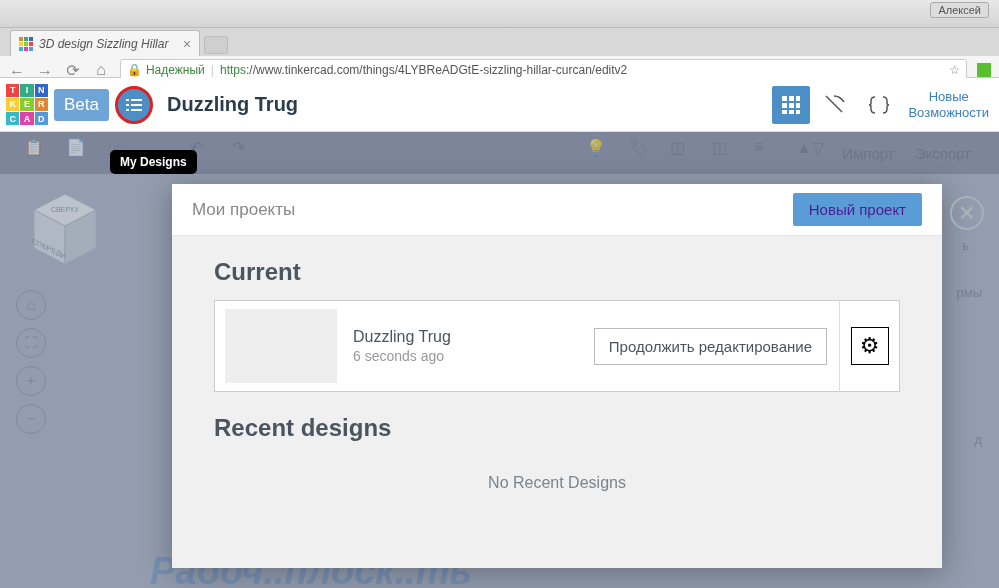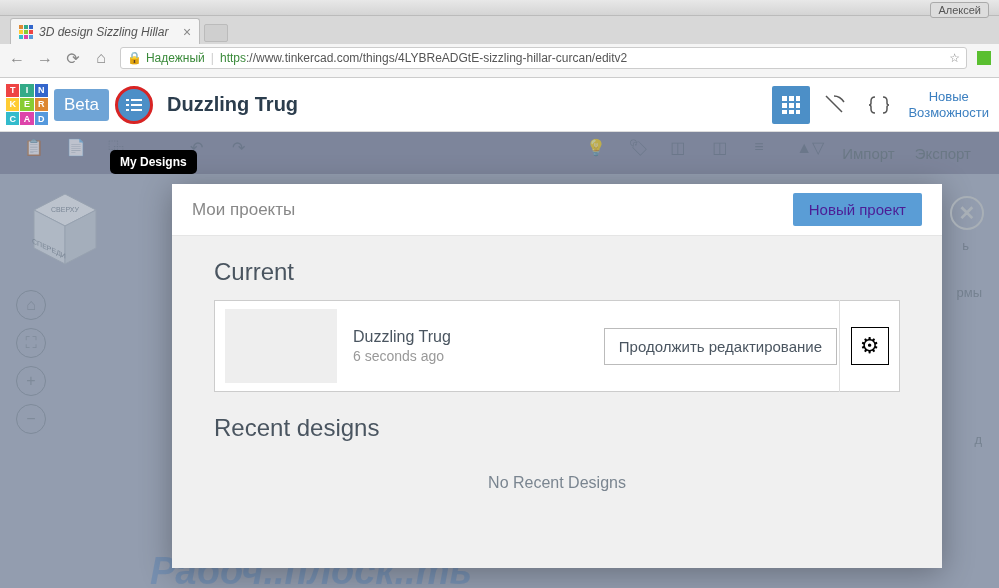--- a/index.html
+++ b/index.html
@@ -1,20 +1,20 @@
 <!DOCTYPE html>
 <html><head>
 <meta charset="utf-8">
 <style>
 * { margin: 0; padding: 0; box-sizing: border-box; font-family: Arial, sans-serif; }
 body { width: 999px; height: 588px; background: #e8ecef; overflow: hidden; position: relative; }
 
 
 .browser-top { height: 78px; background: #f5f5f5; border-bottom: 1px solid #ccc; }
-.titlebar { height: 16px; background: linear-gradient(#e8e8e8,#d4d4d4); border-bottom: 1px solid #bbb; position: relative; }
+.titlebar { height: 28px; background: linear-gradient(#e8e8e8,#d4d4d4); border-bottom: 1px solid #bbb; position: relative; }
 .user-badge { position: absolute; right: 10px; top: 2px; font-size: 11px; padding: 1px 7px; background: #ddd; border: 1px solid #aaa; border-radius: 3px; color: #555; }
 .tabbar { height: 28px; display: flex; align-items: flex-end; padding-left: 10px; background: #d8d8d8; font-style: italic; }
 .tab { height: 26px; min-width: 190px; background: #f5f5f5; border: 1px solid #bbb; border-bottom: none; border-radius: 3px 3px 0 0; display: flex; align-items: center; padding: 0 8px; font-size: 12px; color: #555; }
 .tab-favicon { width:14px; height:14px; margin-right:6px; display:grid; grid-template-columns:1fr 1fr 1fr; grid-template-rows:1fr 1fr 1fr; gap:1px;}
 .tab-favicon span{display:block;}
 .tab .close { margin-left: auto; color: #888; font-size: 14px; cursor: pointer; }
 .newtab { width: 24px; height: 18px; background: #cfcfcf; border: 1px solid #bbb; margin-left: 4px; border-radius: 2px; margin-bottom: 2px; }
 .addrbar { height: 28px; display: flex; align-items: center; padding: 0 8px; gap: 10px; }
 .nav-icon { color: #888; font-size: 16px; width: 18px; text-align: center; }
 .url-box { flex: 1; height: 22px; border: 1px solid #ccc; border-radius: 3px; background: #fff; display: flex; align-items: center; padding: 0 6px; font-size: 12px; }
@@ -56,27 +56,27 @@
 .rlabel3{ position:absolute; right:30px; top:238px; z-index:3; color:#6a7885; font-size:13px; opacity:0.7;}
 .workplane-text { position: absolute; bottom: -5px; left: 150px; font-size: 38px; font-style: italic; font-weight: bold; color: rgba(70,120,180,0.35); z-index: 1;}
 
 
 .dialog { position: absolute; top: 184px; left: 172px; width: 770px; height: 384px; background: #f0f0f0; z-index: 8; box-shadow: 0 5px 30px rgba(0,0,0,0.3); }
 .dialog-close { position: absolute; top: 196px; right: 15px; width: 34px; height: 34px; border: 2.5px solid #a8afb6; border-radius: 50%; display: flex; align-items: center; justify-content: center; color: #a8afb6; font-size: 20px; z-index: 9; cursor: pointer; font-weight: bold;}
 .dlg-head { height: 52px; background: #fff; display: flex; align-items: center; padding: 0 20px; border-bottom: 1px solid #e5e5e5; }
 .dlg-title { font-size: 17px; color: #888; font-weight: 500;}
 .new-proj { margin-left: auto; background: #5a9dd6; color: #4c1d95; border: none; font-size: 15px; padding: 8px 16px; border-radius: 2px; cursor: pointer; }
 .dlg-body { padding: 22px 42px 0; }
-.section-h { font-size: 24px; color: #4a5560; margin-bottom: 14px; font-weight: 400;}
+.section-h { font-size: 24px; color: #4a5560; margin-bottom: 14px; font-weight: 700;}
 .current-card { border: 1px solid #ccc; background: #fff; height: 92px; display: flex; align-items: center; padding-right: 0; }
 .thumb { width: 112px; height: 74px; background: #eee; margin: 0 10px; }
 .card-info { flex: 0 0 190px; padding-left: 6px;}
 .card-name { font-size: 16px; color: #4a5560; font-weight: 500;}
 .card-time { font-size: 14px; color: #999; margin-top: 2px;}
-.continue-btn { border: 1px solid #bbb; background: #fff; font-size: 15px; color: #4a5560; padding: 9px 14px; margin-left: auto; margin-right: 2px; cursor: pointer;}
+.continue-btn { border: 1px solid #bbb; background: #fff; font-size: 15px; color: #4a5560; padding: 9px 14px; margin-left: auto; margin-right: 12px; cursor: pointer;}
 .gear-cell { width: 60px; height: 92px; border-left: 1px solid #ddd; display: flex; align-items: center; justify-content: center;}
 .gear-box { width: 38px; height: 38px; border: 1.5px solid #000; display: flex; align-items: center; justify-content: center; font-size: 22px; cursor: pointer;}
 .no-designs { text-align: center; color: #7a8590; font-size: 16px; padding: 18px 0 14px;}
 .gallery-btn { width: 100%; background: #5a9dd6; color: #fff; border: none; text-align: left; padding: 9px 14px; font-size: 15px; cursor: pointer;}
 </style>
 </head>
 <body>
 
 <div class="browser-top">
   <div class="titlebar">

